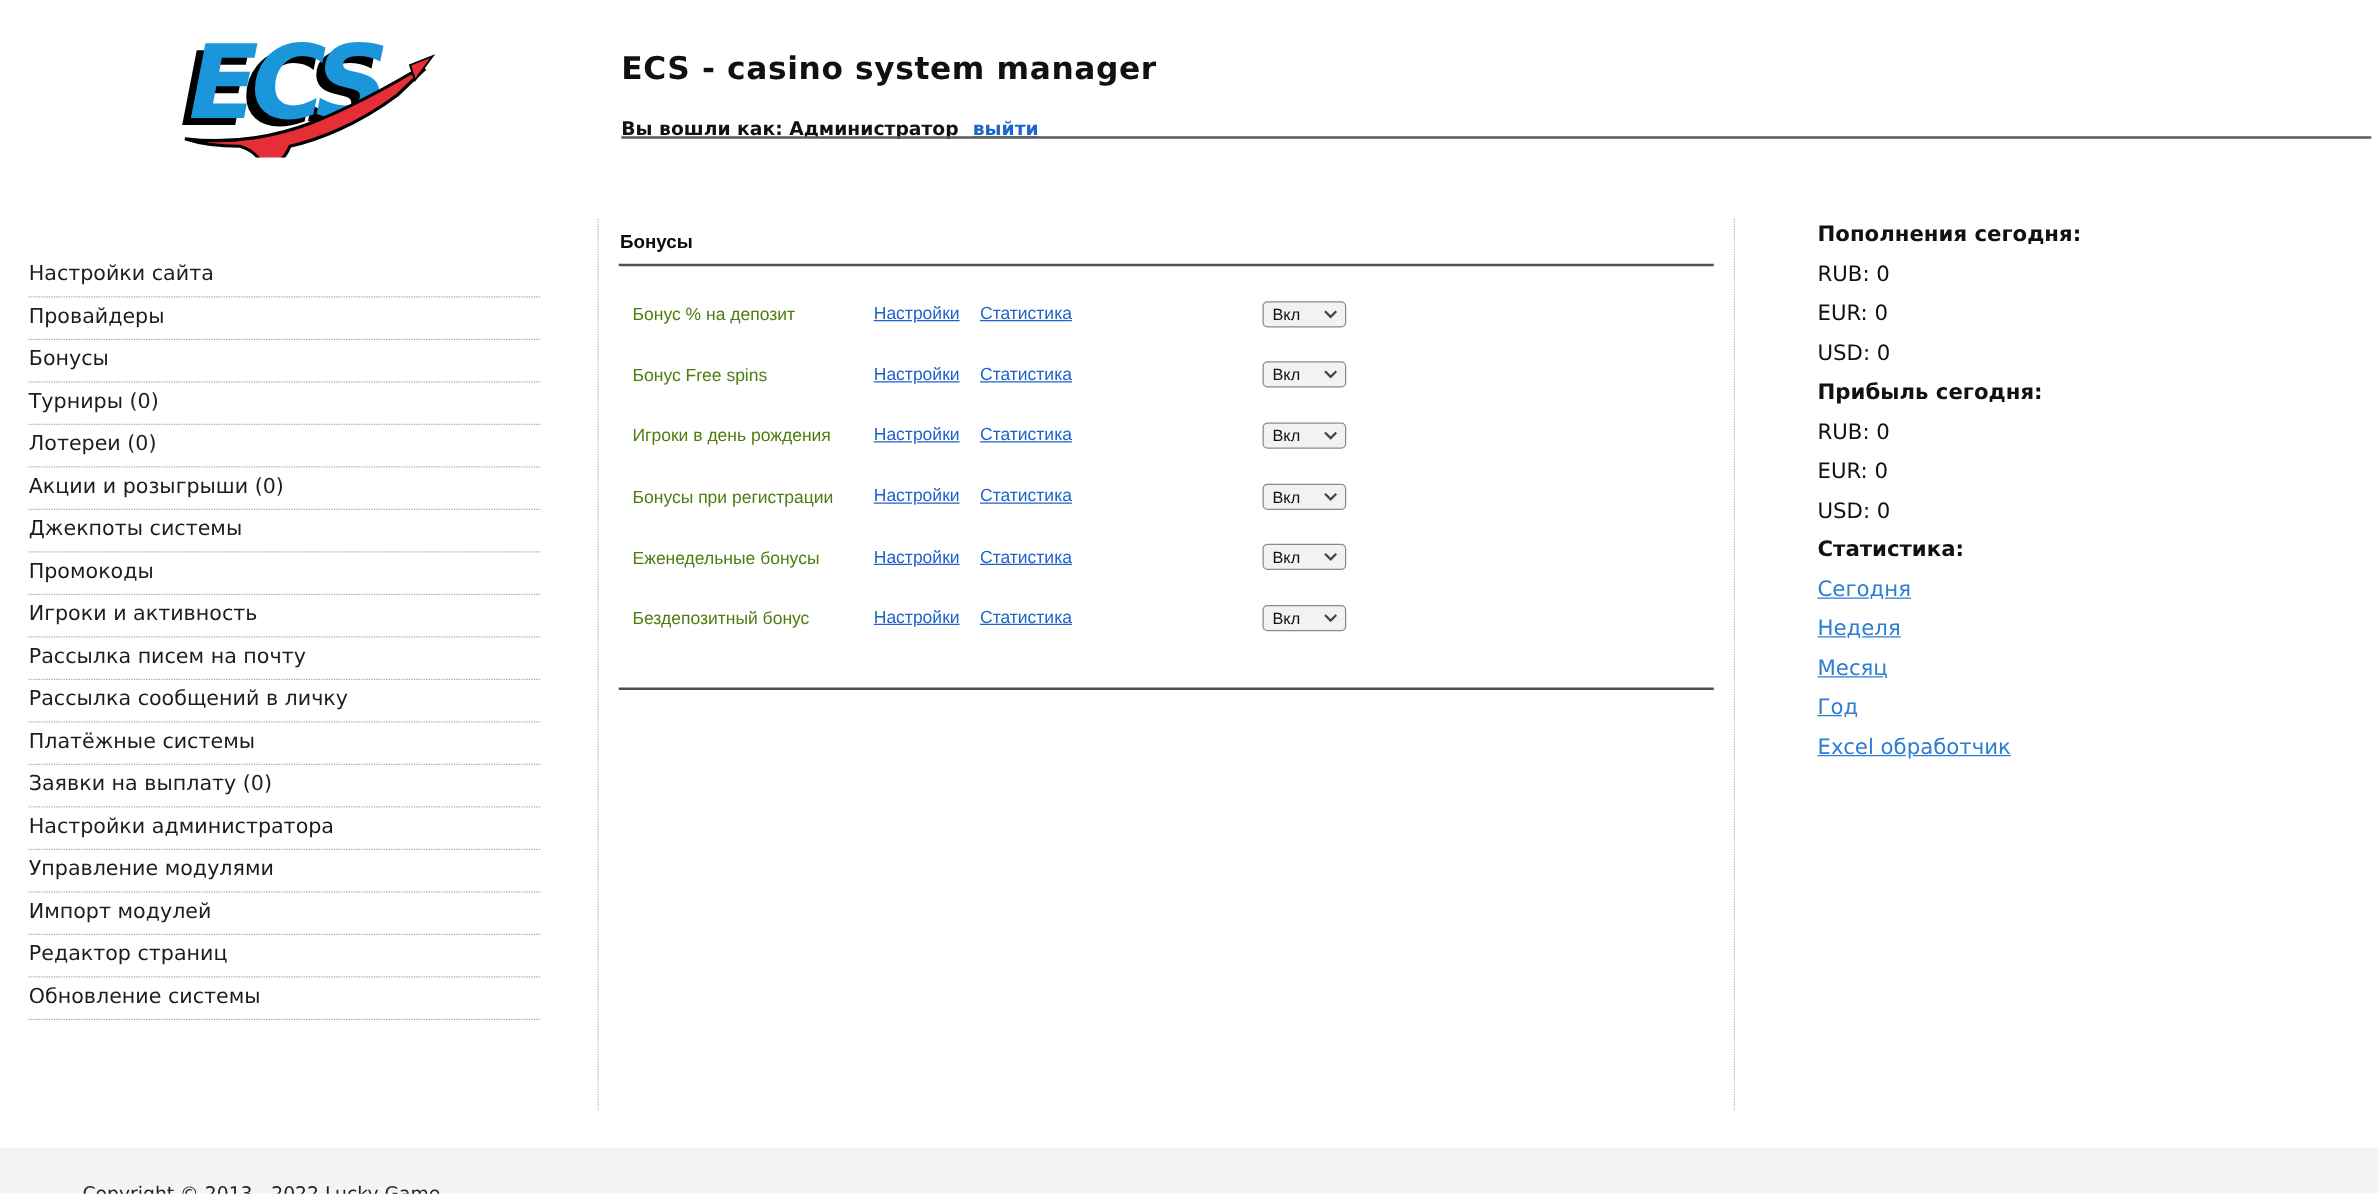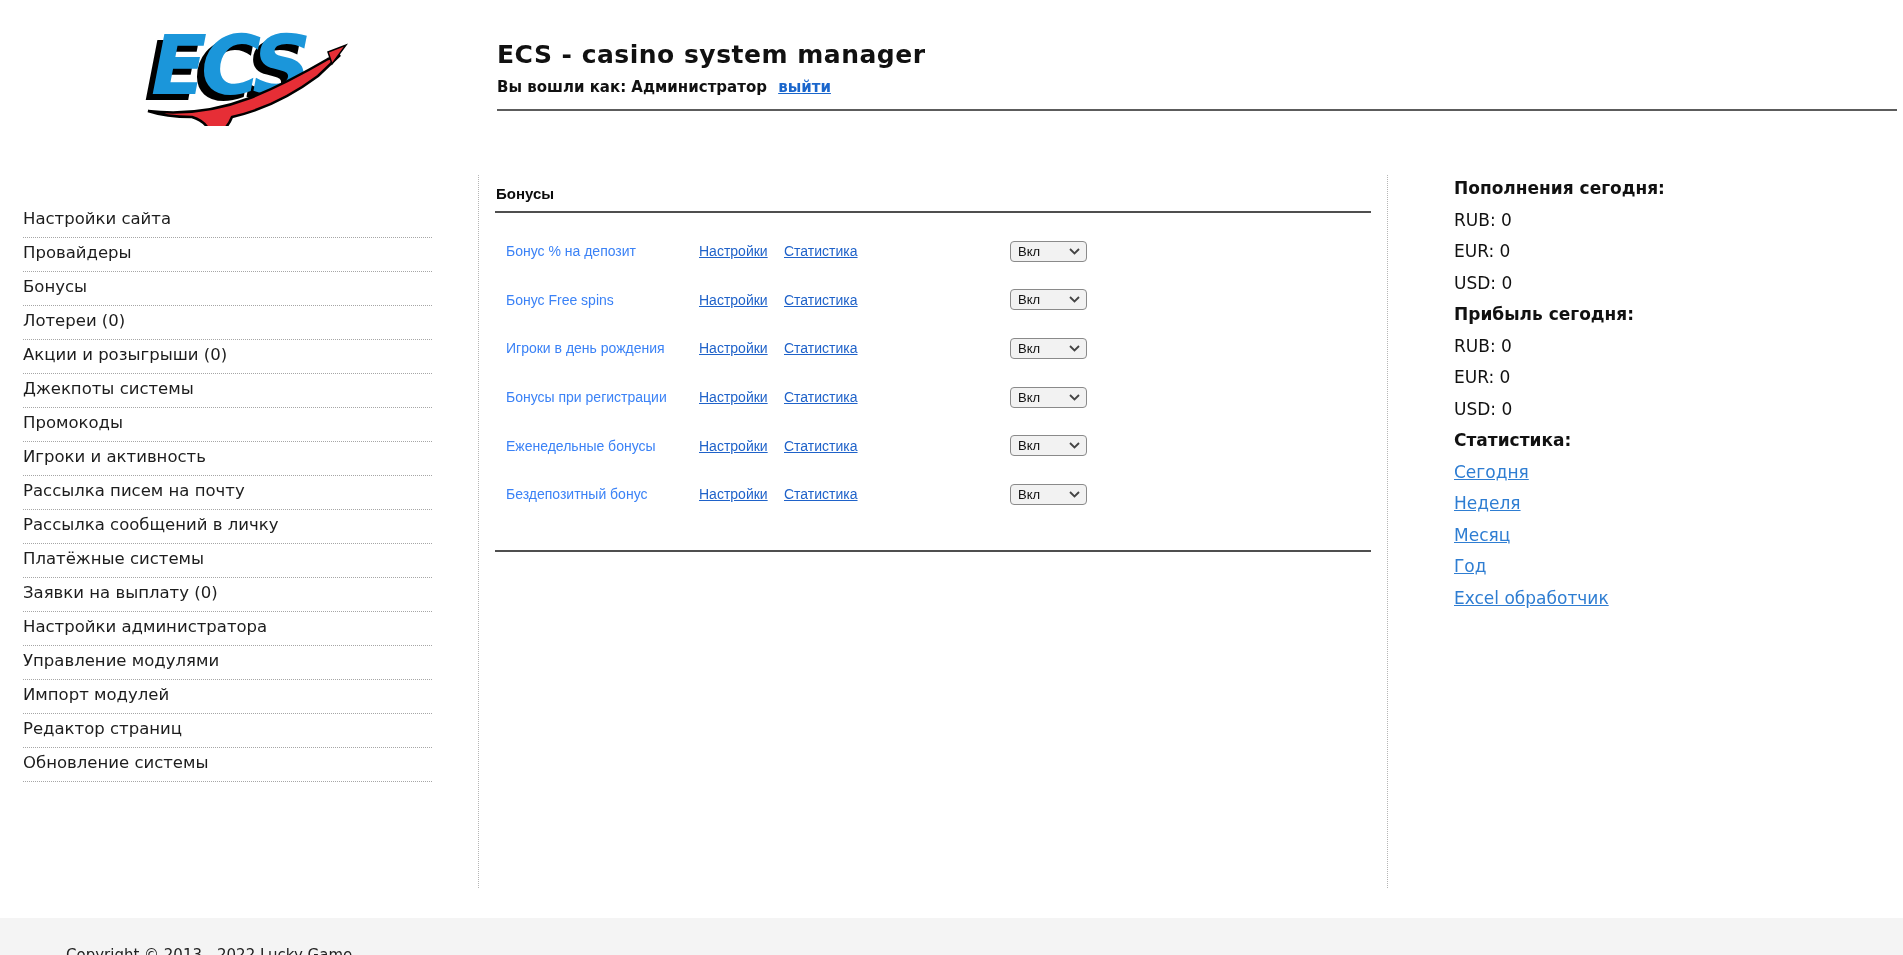--- a/index.html
+++ b/index.html
@@ -17,21 +17,21 @@
   .logo {
     position: absolute; left: 138px; top: 14px;
     width: 210px; height: 112px;
   }
   .header-title {
     position: absolute; left: 497px; top: 40px;
     font-size: 25px; font-weight: bold; letter-spacing: 0.5px;
     color: #111;
   }
   .login-line {
-    position: absolute; left: 497px; top: 78px;
+    position: absolute; left: 497px; top: 94px;
     font-size: 15px; font-weight: bold; color: #111;
   }
   .login-line a {
     color: #1a66cc; text-decoration: underline; font-weight: bold; margin-left: 6px;
   }
   .header-rule {
     position: absolute; left: 497px; right: 6px; top: 109px;
     border-top: 2px solid #5c5c5c; height: 0;
   }
 
@@ -65,26 +65,26 @@
     border-top: 2px solid #4f4f4f; height: 0; margin-top: 9px;
   }
   .bonus-rows { margin-top: 14px; }
   .bonus-row {
     display: grid;
     grid-template-columns: 193px 85px 226px 1fr;
     align-items: center;
     height: 48.6px;
     padding-left: 11px;
   }
-  .bonus-label { font-size: 14px; color: #3b82f6; }
+  .bonus-label { font-size: 14px; color: #4d7c0f; }
   .cell-link a {
     font-size: 14px; color: #1f62c9; text-decoration: underline;
   }
   .toggle-select {
-    width: 77px; height: 21px;
+    width: 67px; height: 21px;
     display: flex; align-items: center; justify-content: space-between;
     padding: 0 6px 0 7px;
     border: 1px solid #8a8a8a; border-radius: 4px;
     background: #f2f2f2;
     font-size: 13px; color: #111;
     cursor: pointer;
   }
   .rule-bottom { margin-top: 31px; }
 
   
@@ -136,20 +136,23 @@
     <div class="nav-item">
     <span>Настройки сайта</span>
   </div>
     <div class="nav-item">
     <span>Провайдеры</span>
   </div>
     <div class="nav-item">
     <span>Бонусы</span>
   </div>
     <div class="nav-item">
+    <span>Турниры (0)</span>
+  </div>
+    <div class="nav-item">
     <span>Лотереи (0)</span>
   </div>
     <div class="nav-item">
     <span>Акции и розыгрыши (0)</span>
   </div>
     <div class="nav-item">
     <span>Джекпоты системы</span>
   </div>
     <div class="nav-item">
     <span>Промокоды</span>

